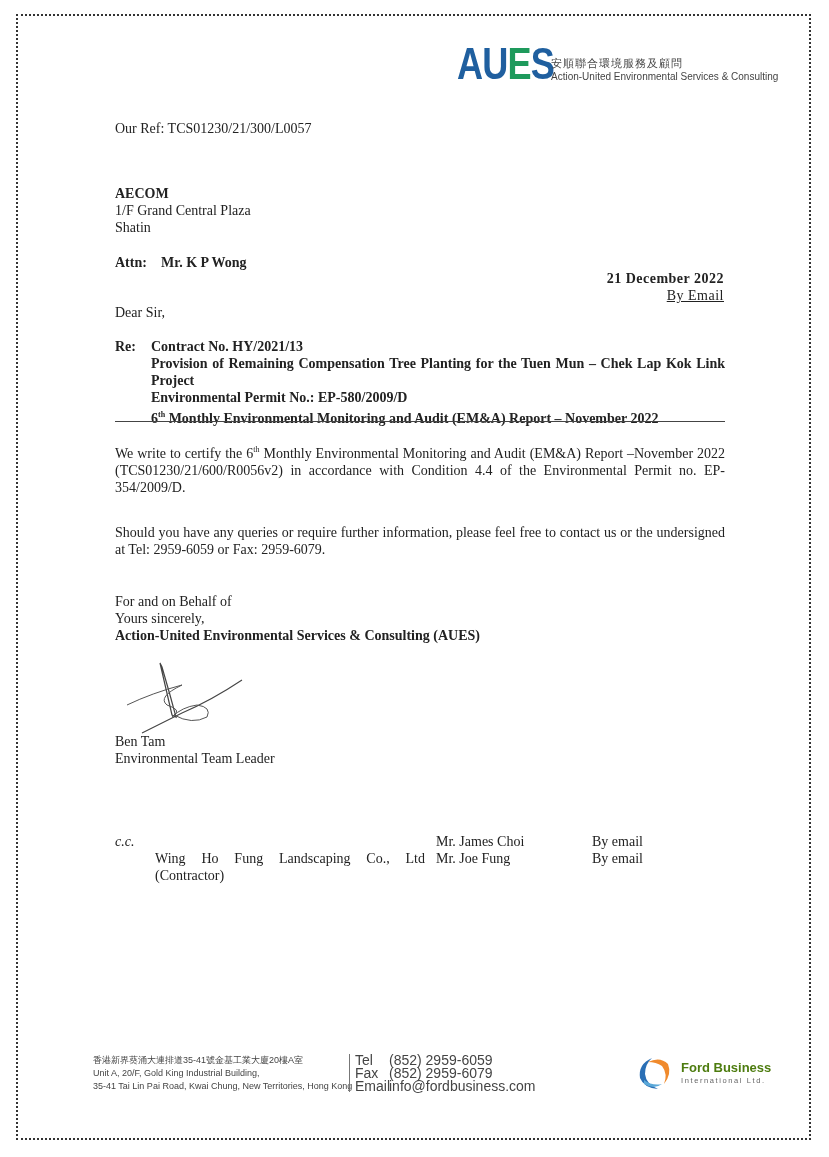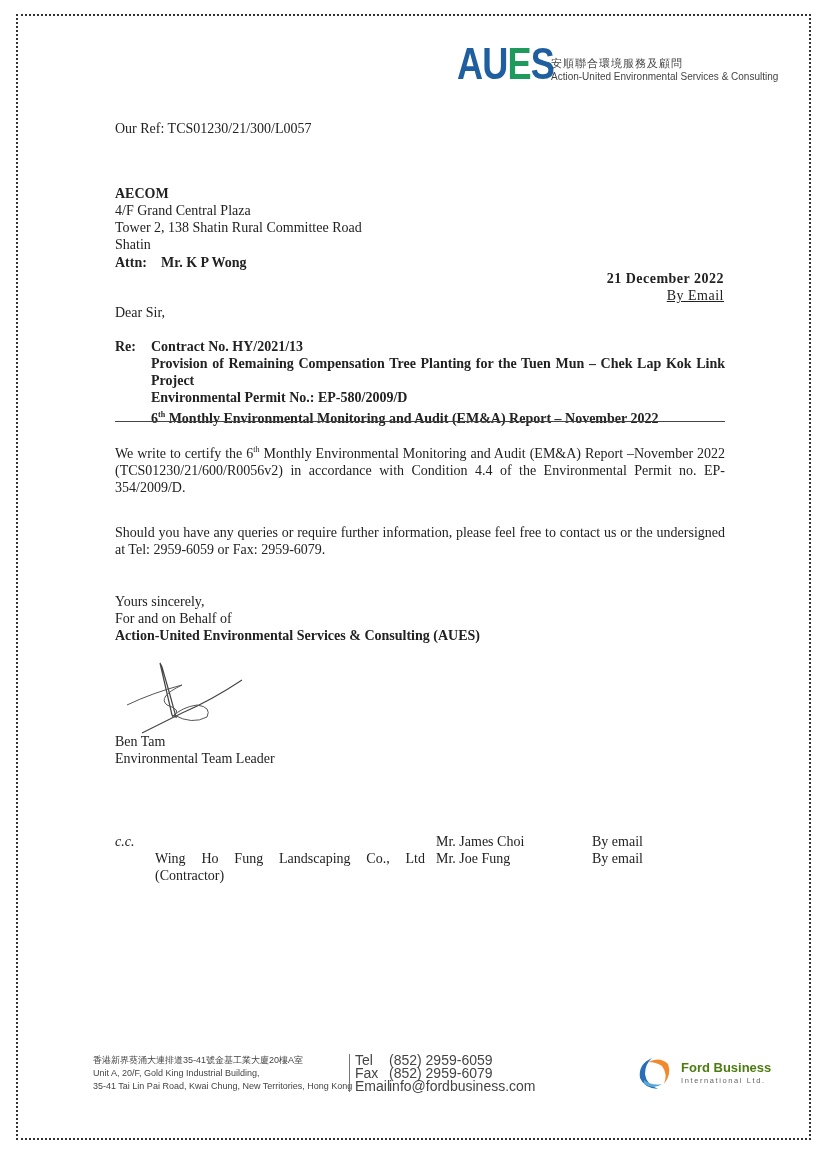--- a/index.html
+++ b/index.html
@@ -67,22 +67,21 @@
 <div class="abs aues-logo">
   <span class="blue">A</span><span class="blue">U</span><span class="green">E</span><span class="blue">S</span>
 </div>
 <div class="abs aues-cn sans">安順聯合環境服務及顧問</div>
 <div class="abs aues-en sans">Action-United Environmental Services &amp; Consulting</div>
 
 <div class="abs serif ref">Our Ref: TCS01230/21/300/L0057</div>
 
 <div class="abs serif addr">
   <div class="bold">AECOM</div>
-  <div>4/F Grand Central Plaza</div>
-  <div>Tower 2, 138 Shatin Rural Committee Road</div>
+  <div>1/F Grand Central Plaza</div>
   <div>Shatin</div>
 </div>
 
 <div class="abs serif bold attn">
   <span class="lbl">Attn:</span><span>Mr. K P Wong</span>
 </div>
 
 <div class="abs serif bold date">
   <span>21 December 2022</span>
   <span class="via">By Email</span>
@@ -100,22 +99,22 @@
   </div>
 </div>
 <div class="abs re-rule"></div>
 
 <div class="abs serif para p1">
   <span>We write to certify the 6</span><sup style="font-size:8px;">th</sup><span> Monthly Environmental Monitoring and Audit (EM&amp;A) Report –November 2022 (TCS01230/21/600/R0056v2) in accordance with Condition 4.4 of the Environmental Permit no. EP-354/2009/D.</span>
 </div>
 <div class="abs serif para p2">Should you have any queries or require further information, please feel free to contact us or the undersigned at Tel: 2959-6059 or Fax: 2959-6079.</div>
 
 <div class="abs serif closing">
+  <div>For and on Behalf of</div>
   <div>Yours sincerely,</div>
-  <div>For and on Behalf of</div>
   <div class="bold">Action-United Environmental Services &amp; Consulting (AUES)</div>
 </div>
 
 <svg class="abs signature" viewBox="0 0 140 80">
   <path d="M48 8 L60 60 L64 62 L58 40 L50 12 Z" fill="none" stroke="#444" stroke-width="1.2"></path>
   <path d="M15 50 Q40 38 70 30 Q45 42 55 50 Q70 55 62 60" fill="none" stroke="#555" stroke-width="1"></path>
   <path d="M30 78 L70 58 Q100 45 130 25" fill="none" stroke="#444" stroke-width="1.1"></path>
   <path d="M62 60 Q80 70 95 62 Q100 52 85 50 Q70 52 60 62" fill="none" stroke="#555" stroke-width="1"></path>
 </svg>
 

